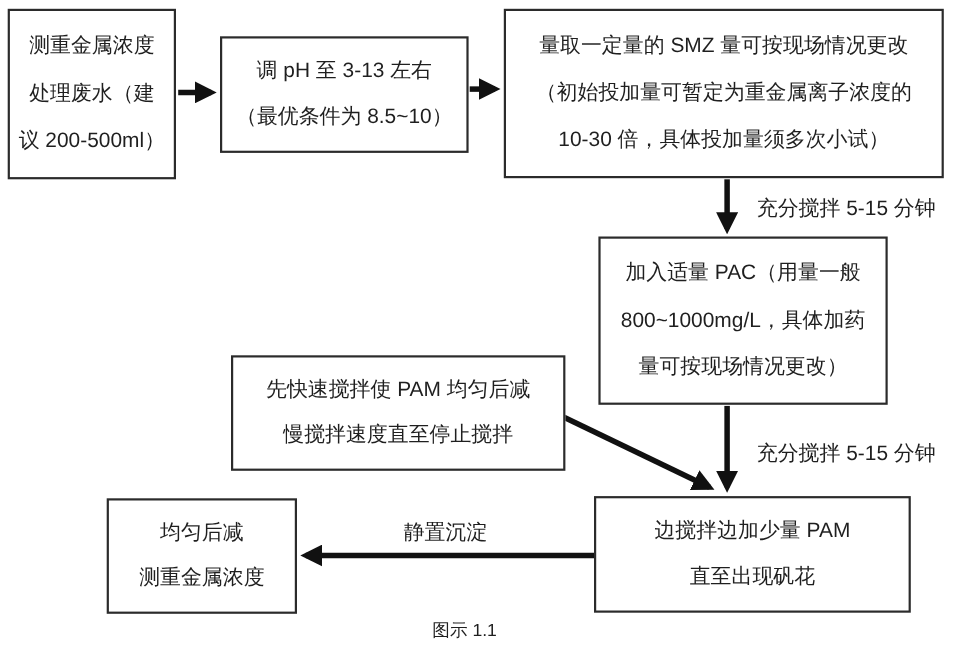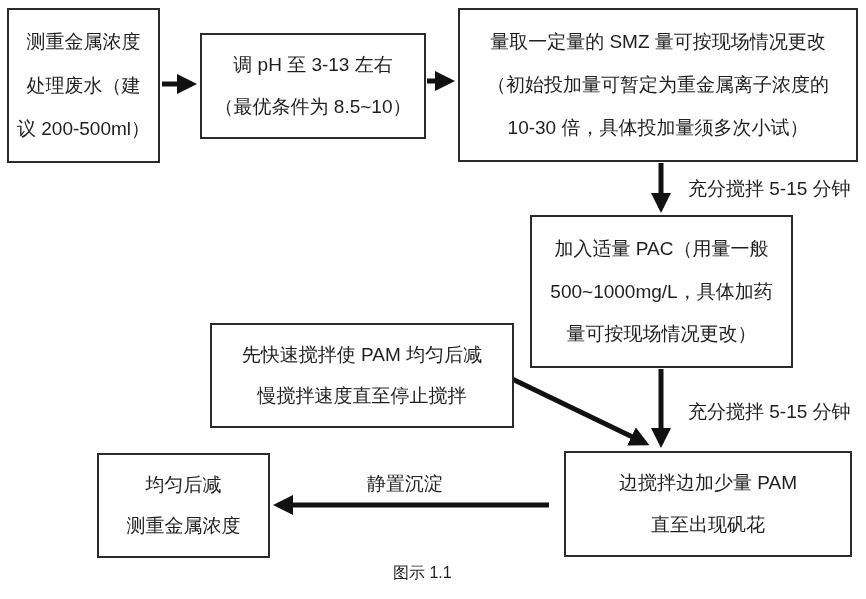--- a/index.html
+++ b/index.html
@@ -44,23 +44,23 @@
     position: absolute;
     font-size: 16px;
     white-space: nowrap;
     color: #1f1f1f;
   }
 
   
   #box-measure      { left:   7px; top:   8px; width: 153px; height: 155px; }
   #box-ph           { left: 200px; top:  33px; width: 226px; height: 106px; }
   #box-smz          { left: 458px; top:   8px; width: 400px; height: 154px; }
-  #box-pac          { left: 530px; top: 215px; width: 263px; height: 153px; }
+  #box-pac          { left: 544px; top: 215px; width: 263px; height: 153px; }
   #box-pam-mix      { left: 210px; top: 323px; width: 304px; height: 105px; }
-  #box-pam-floc     { left: 564px; top: 451px; width: 288px; height: 106px; }
+  #box-pam-floc     { left: 540px; top: 451px; width: 288px; height: 106px; }
   #box-supernatant  { left:  97px; top: 453px; width: 173px; height: 105px; }
 
   #label-stir-1 { left: 688px; top: 176px; }
   #label-stir-2 { left: 688px; top: 399px; }
   #label-settle { left: 367px; top: 471px; }
   #caption      { left: 393px; top: 563px; }
 </style>
 </head>
 <body>
 
@@ -92,21 +92,21 @@
   </div>
 
   <div class="box" id="box-smz">
     <div class="line">量取一定量的 SMZ 量可按现场情况更改</div>
     <div class="line">（初始投加量可暂定为重金属离子浓度的</div>
     <div class="line">10-30 倍，具体投加量须多次小试）</div>
   </div>
 
   <div class="box" id="box-pac">
     <div class="line">加入适量 PAC（用量一般</div>
-    <div class="line">500~1000mg/L，具体加药</div>
+    <div class="line">800~1000mg/L，具体加药</div>
     <div class="line">量可按现场情况更改）</div>
   </div>
 
   <div class="box" id="box-pam-mix">
     <div class="line">先快速搅拌使 PAM 均匀后减</div>
     <div class="line">慢搅拌速度直至停止搅拌</div>
   </div>
 
   <div class="box" id="box-pam-floc">
     <div class="line">边搅拌边加少量 PAM</div>

